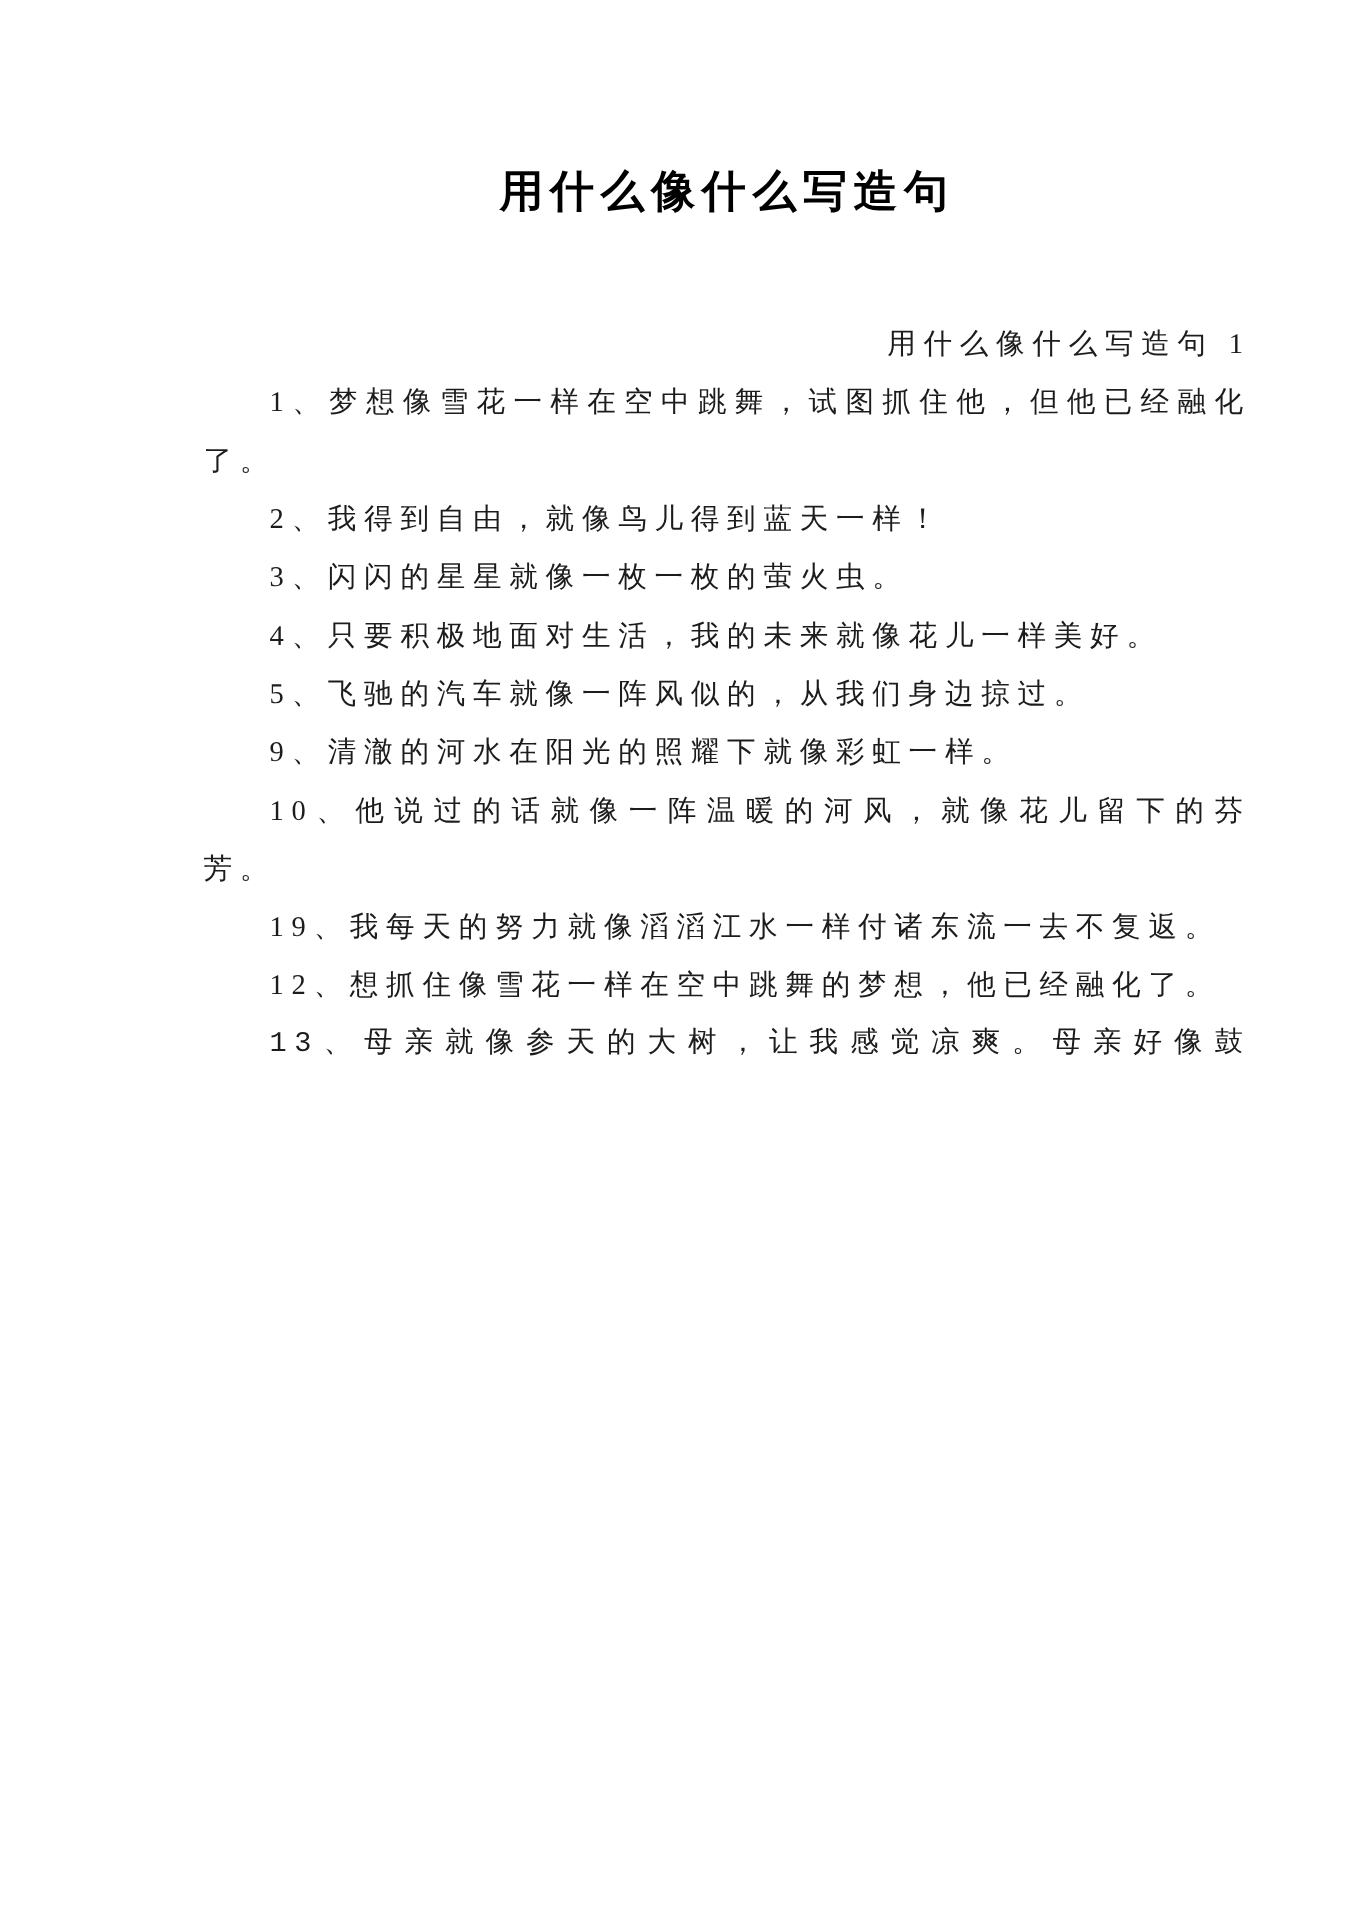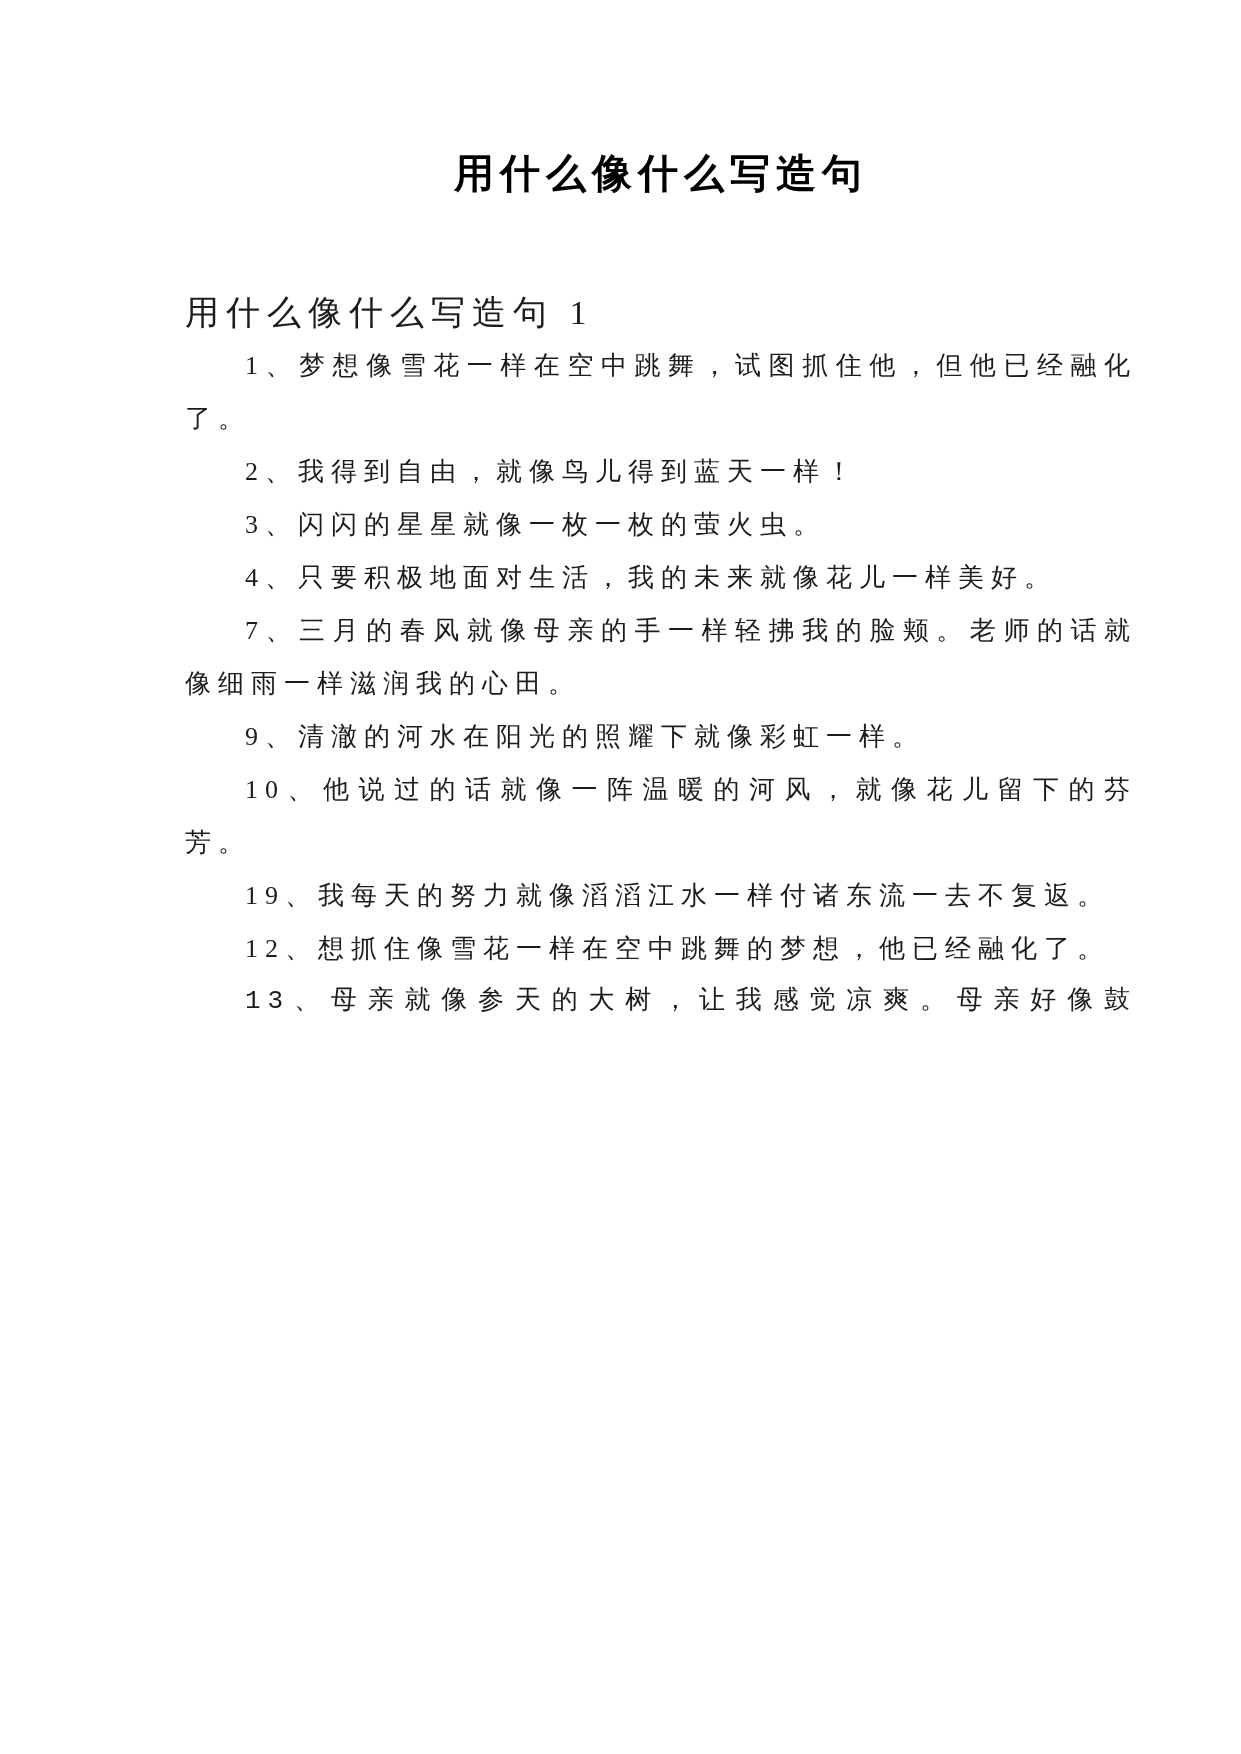--- a/index.html
+++ b/index.html
@@ -33,26 +33,26 @@
     margin: 0;
     font-size: 26px;
     letter-spacing: 7px;
     line-height: 53px;
     text-align: justify;
     text-indent: 60px;
     font-weight: normal;
   }
   .section-heading {
     margin: 84px 0 0 0;
-    font-size: 34px;
+    font-size: 26px;
     letter-spacing: 7px;
     line-height: 53px;
     font-weight: normal;
     text-indent: 0;
-    text-align: left;
+    text-align: right;
   }
   .item {
     margin: 0;
   }
   
   .clipped {
     text-align-last: justify;
     font-family: Liberation Mono, monospace;
   }
 </style>
@@ -63,20 +63,20 @@
 
   <h1 class="doc-title">用什么像什么写造句</h1>
 
 
   <h2 class="section-heading">用什么像什么写造句 1</h2>
 
   <p class="para item">1、梦想像雪花一样在空中跳舞，试图抓住他，但他已经融化了。</p>
   <p class="para item">2、我得到自由，就像鸟儿得到蓝天一样！</p>
   <p class="para item">3、闪闪的星星就像一枚一枚的萤火虫。</p>
   <p class="para item">4、只要积极地面对生活，我的未来就像花儿一样美好。</p>
-  <p class="para item">7、三月的春风就像母亲的手一样轻拂我的脸颊。老师的话就像细雨一样滋润我的心田。</p>
+  <p class="para item">5、飞驰的汽车就像一阵风似的，从我们身边掠过。</p>
   <p class="para item">9、清澈的河水在阳光的照耀下就像彩虹一样。</p>
   <p class="para item">10、他说过的话就像一阵温暖的河风，就像花儿留下的芬芳。</p>
   <p class="para item">19、我每天的努力就像滔滔江水一样付诸东流一去不复返。</p>
   <p class="para item">12、想抓住像雪花一样在空中跳舞的梦想，他已经融化了。</p>
   <p class="para item clipped">13、母亲就像参天的大树，让我感觉凉爽。母亲好像鼓</p>
 
 </div>
 
 </body></html>

